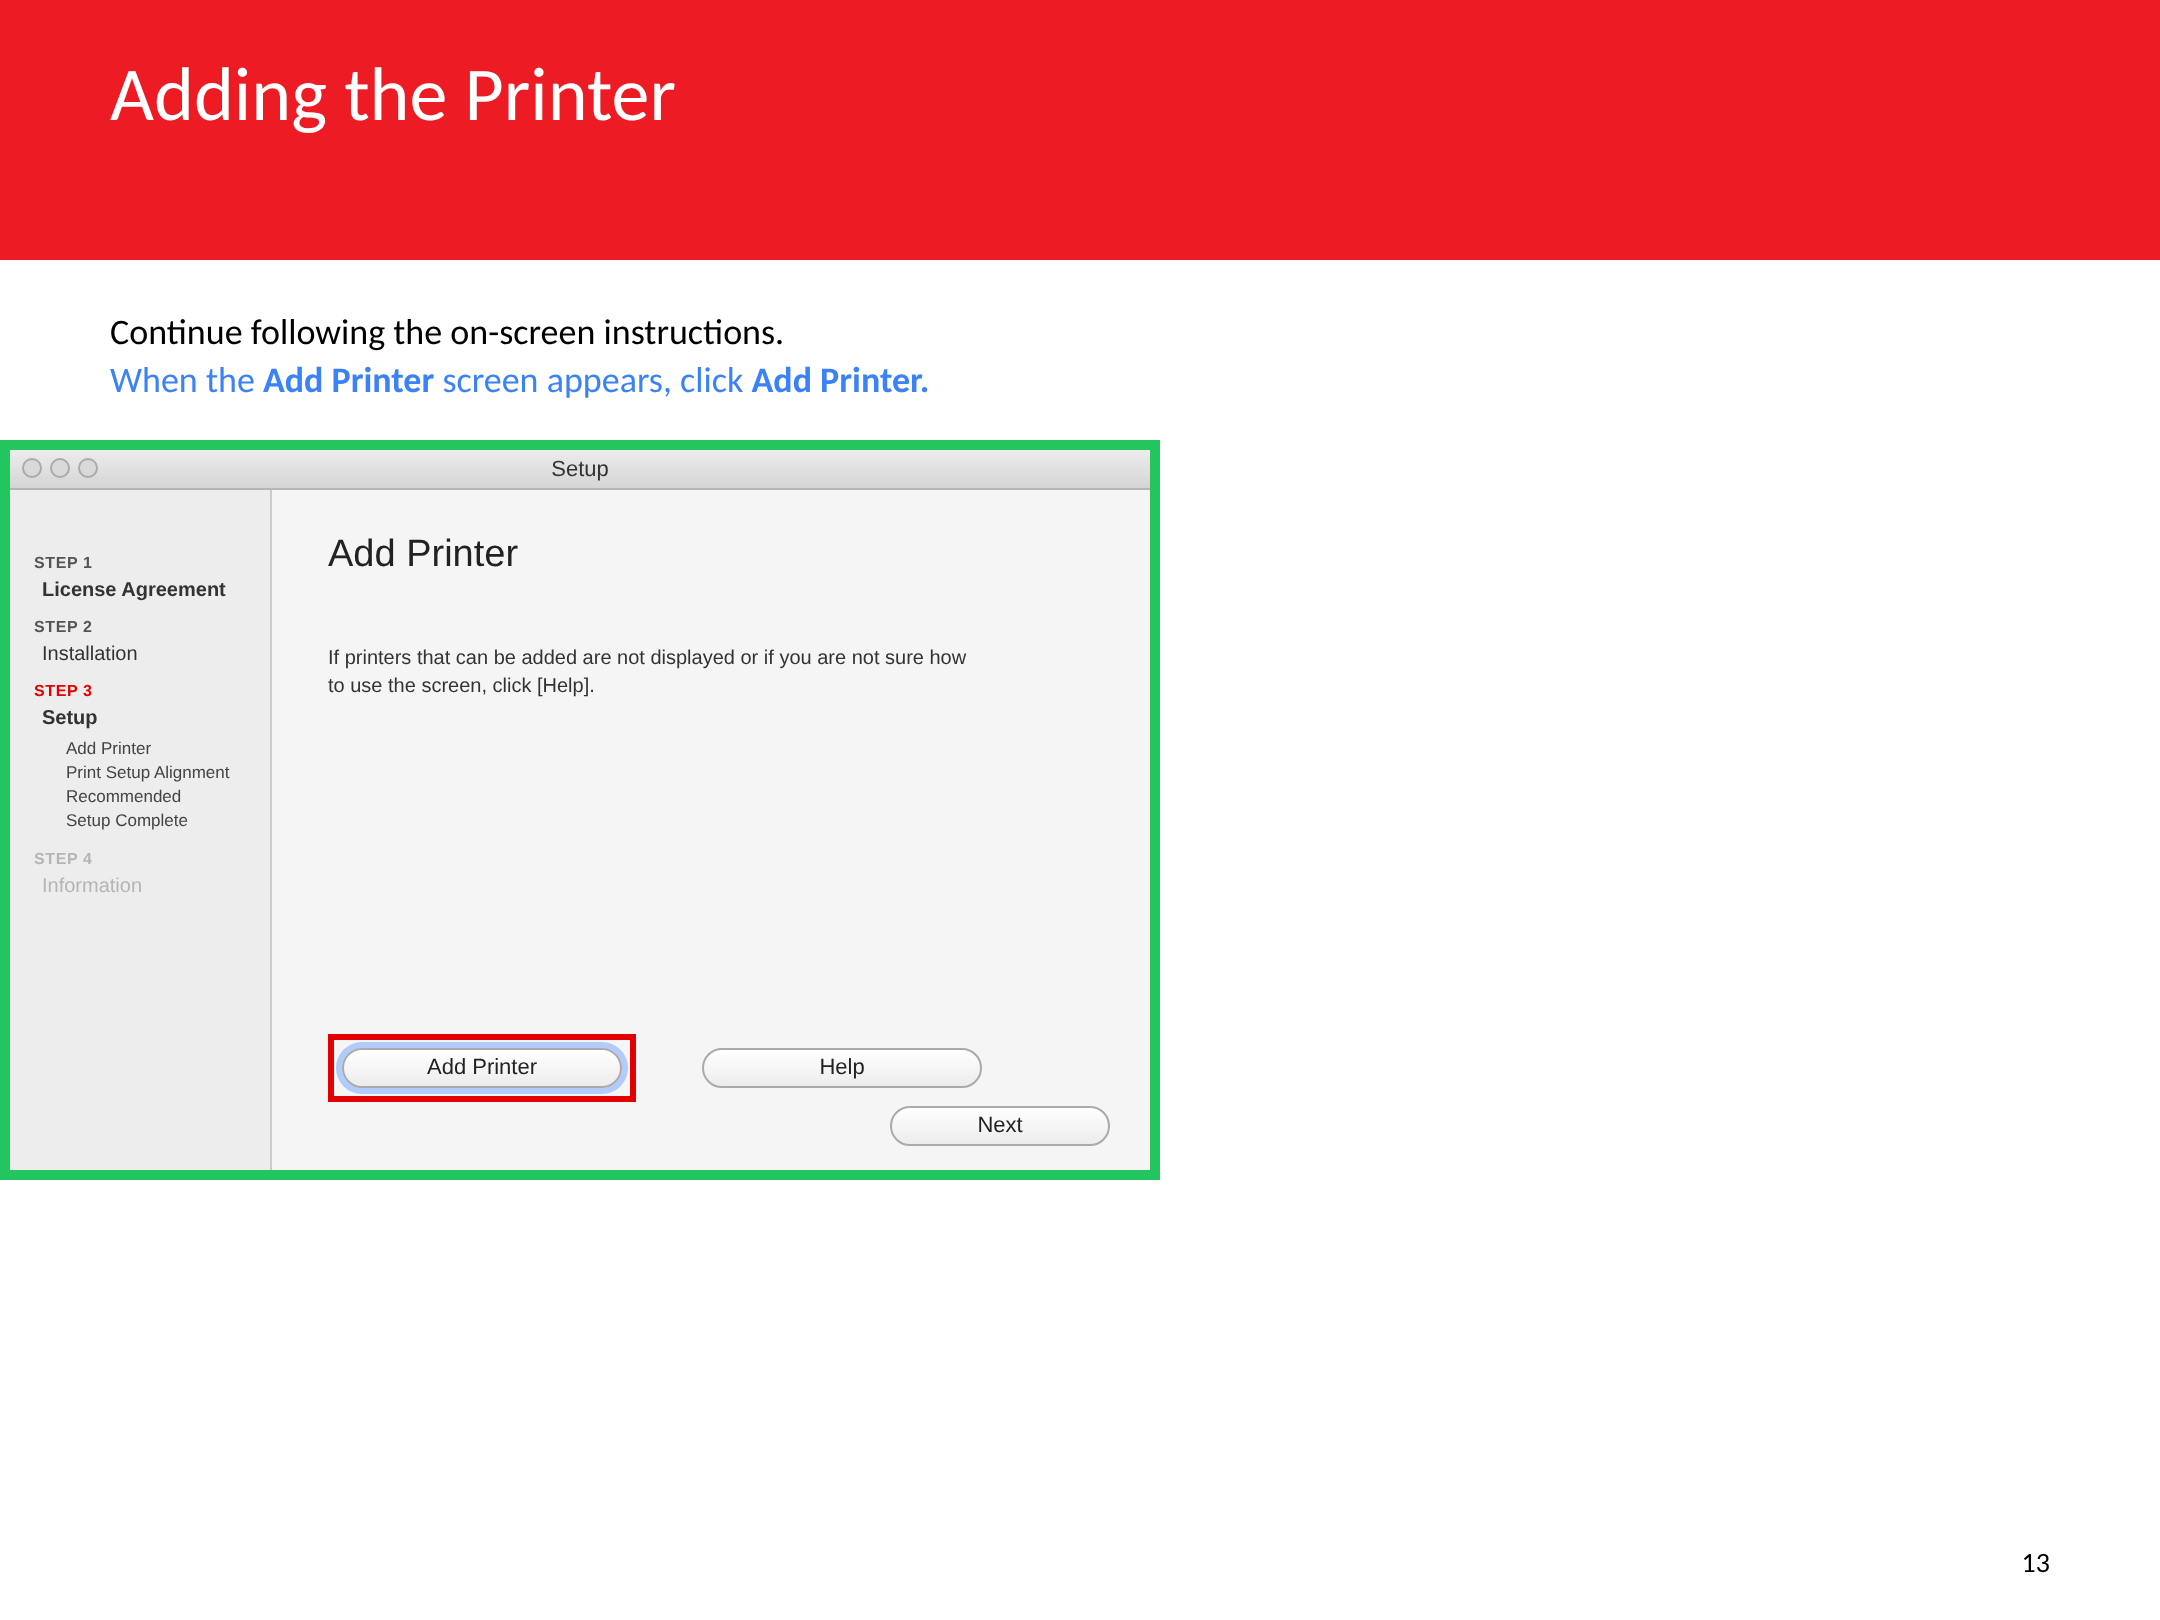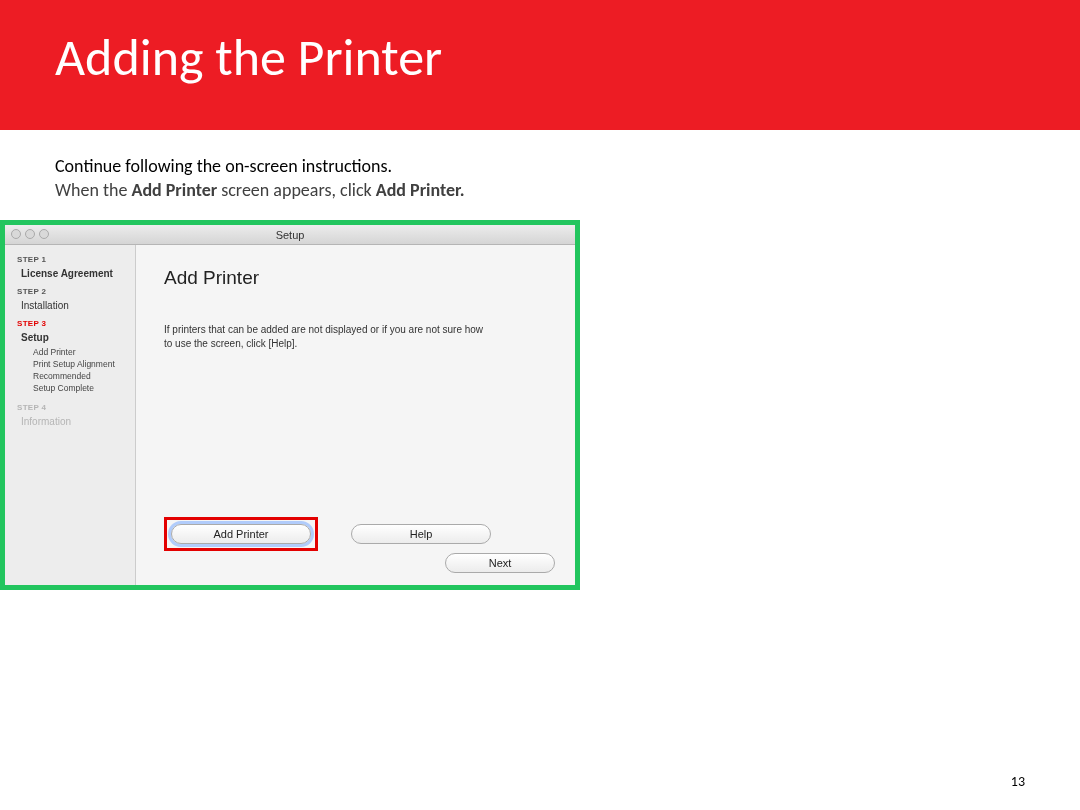--- a/index.html
+++ b/index.html
@@ -9,34 +9,34 @@
     background: #ed1c24;
     font-family: Calibri, Arial, sans-serif;
     position: relative;
     overflow: hidden;
   }
   .slide-title {
     position: absolute;
     top: 25px;
     left: 55px;
     color: #fff;
-    font-size: 52px;
+    font-size: 38px;
     font-weight: 300;
   }
   .content-area {
     position: absolute;
     top: 130px;
     left: 0;
     width: 1080px;
     height: 680px;
     background: #fff;
     padding: 20px 55px;
   }
   .intro-line1 { font-size: 18px; color: #000; margin-top: 5px; }
-  .intro-line2 { font-size: 18px; color: #404040; margin-top: 2px; }
+  .intro-line2 { font-size: 18px; color: #3b82f6; margin-top: 2px; }
   .intro-line2 strong { font-weight: 700; }
   .page-number {
     position: absolute;
     right: 55px;
     bottom: 20px;
     font-size: 14px;
     color: #000;
   }
 
   
@@ -66,21 +66,21 @@
     top: 4px;
     display: flex;
     gap: 4px;
   }
   .tl { width: 10px; height: 10px; border-radius: 50%; border: 1px solid #aaa; background: #d9d9d9; }
 
   .mac-body { display: flex; height: calc(100% - 20px); }
 
   .sidebar {
     width: 130px;
-    padding: 6px 8px 8px 12px;
+    padding: 28px 8px 8px 12px;
     font-size: 9px;
     color: #333;
   }
   .step-label { font-size: 8px; font-weight: 700; color: #555; margin-top: 8px; letter-spacing: .3px; }
   .step-label.first { margin-top: 4px; }
   .step-label.active { color: #e30000; }
   .step-label.dim { color: #b5b5b5; }
   .step-item { font-size: 10px; margin: 4px 0 2px 4px; font-weight: 700; }
   .step-item.normal { font-weight: 400; }
   .step-item.dim { color: #b5b5b5; font-weight: 400; }

